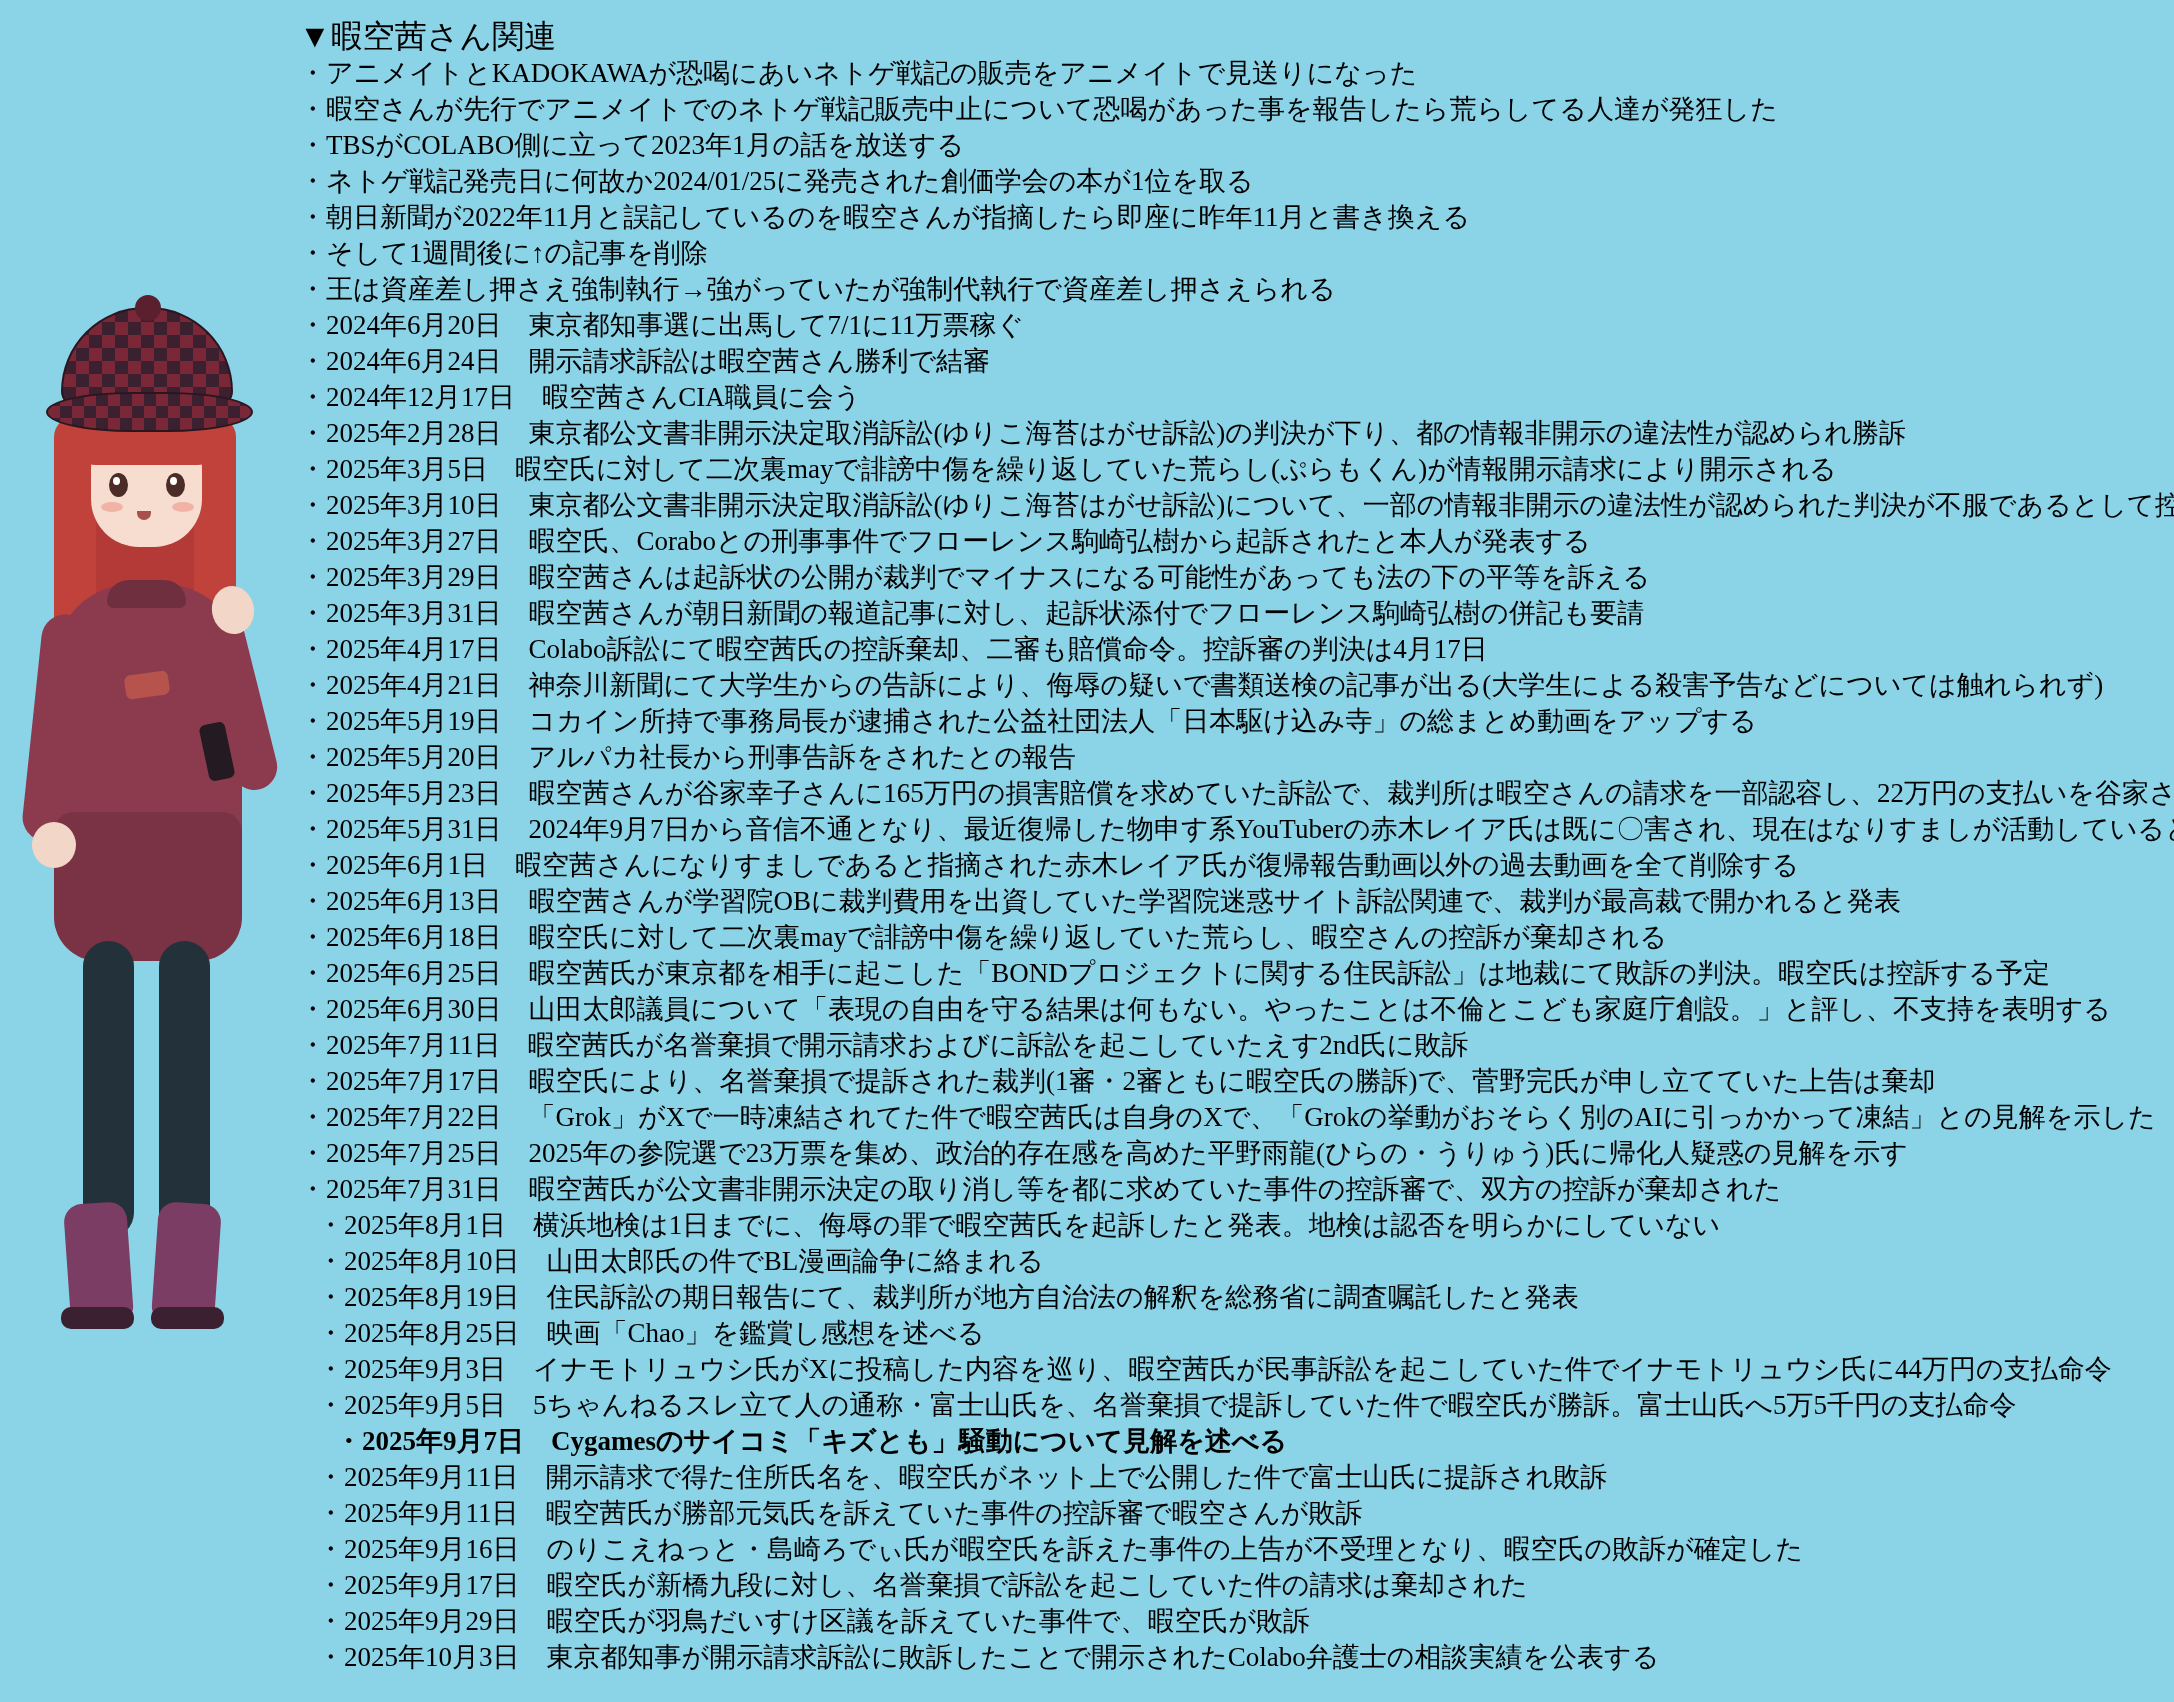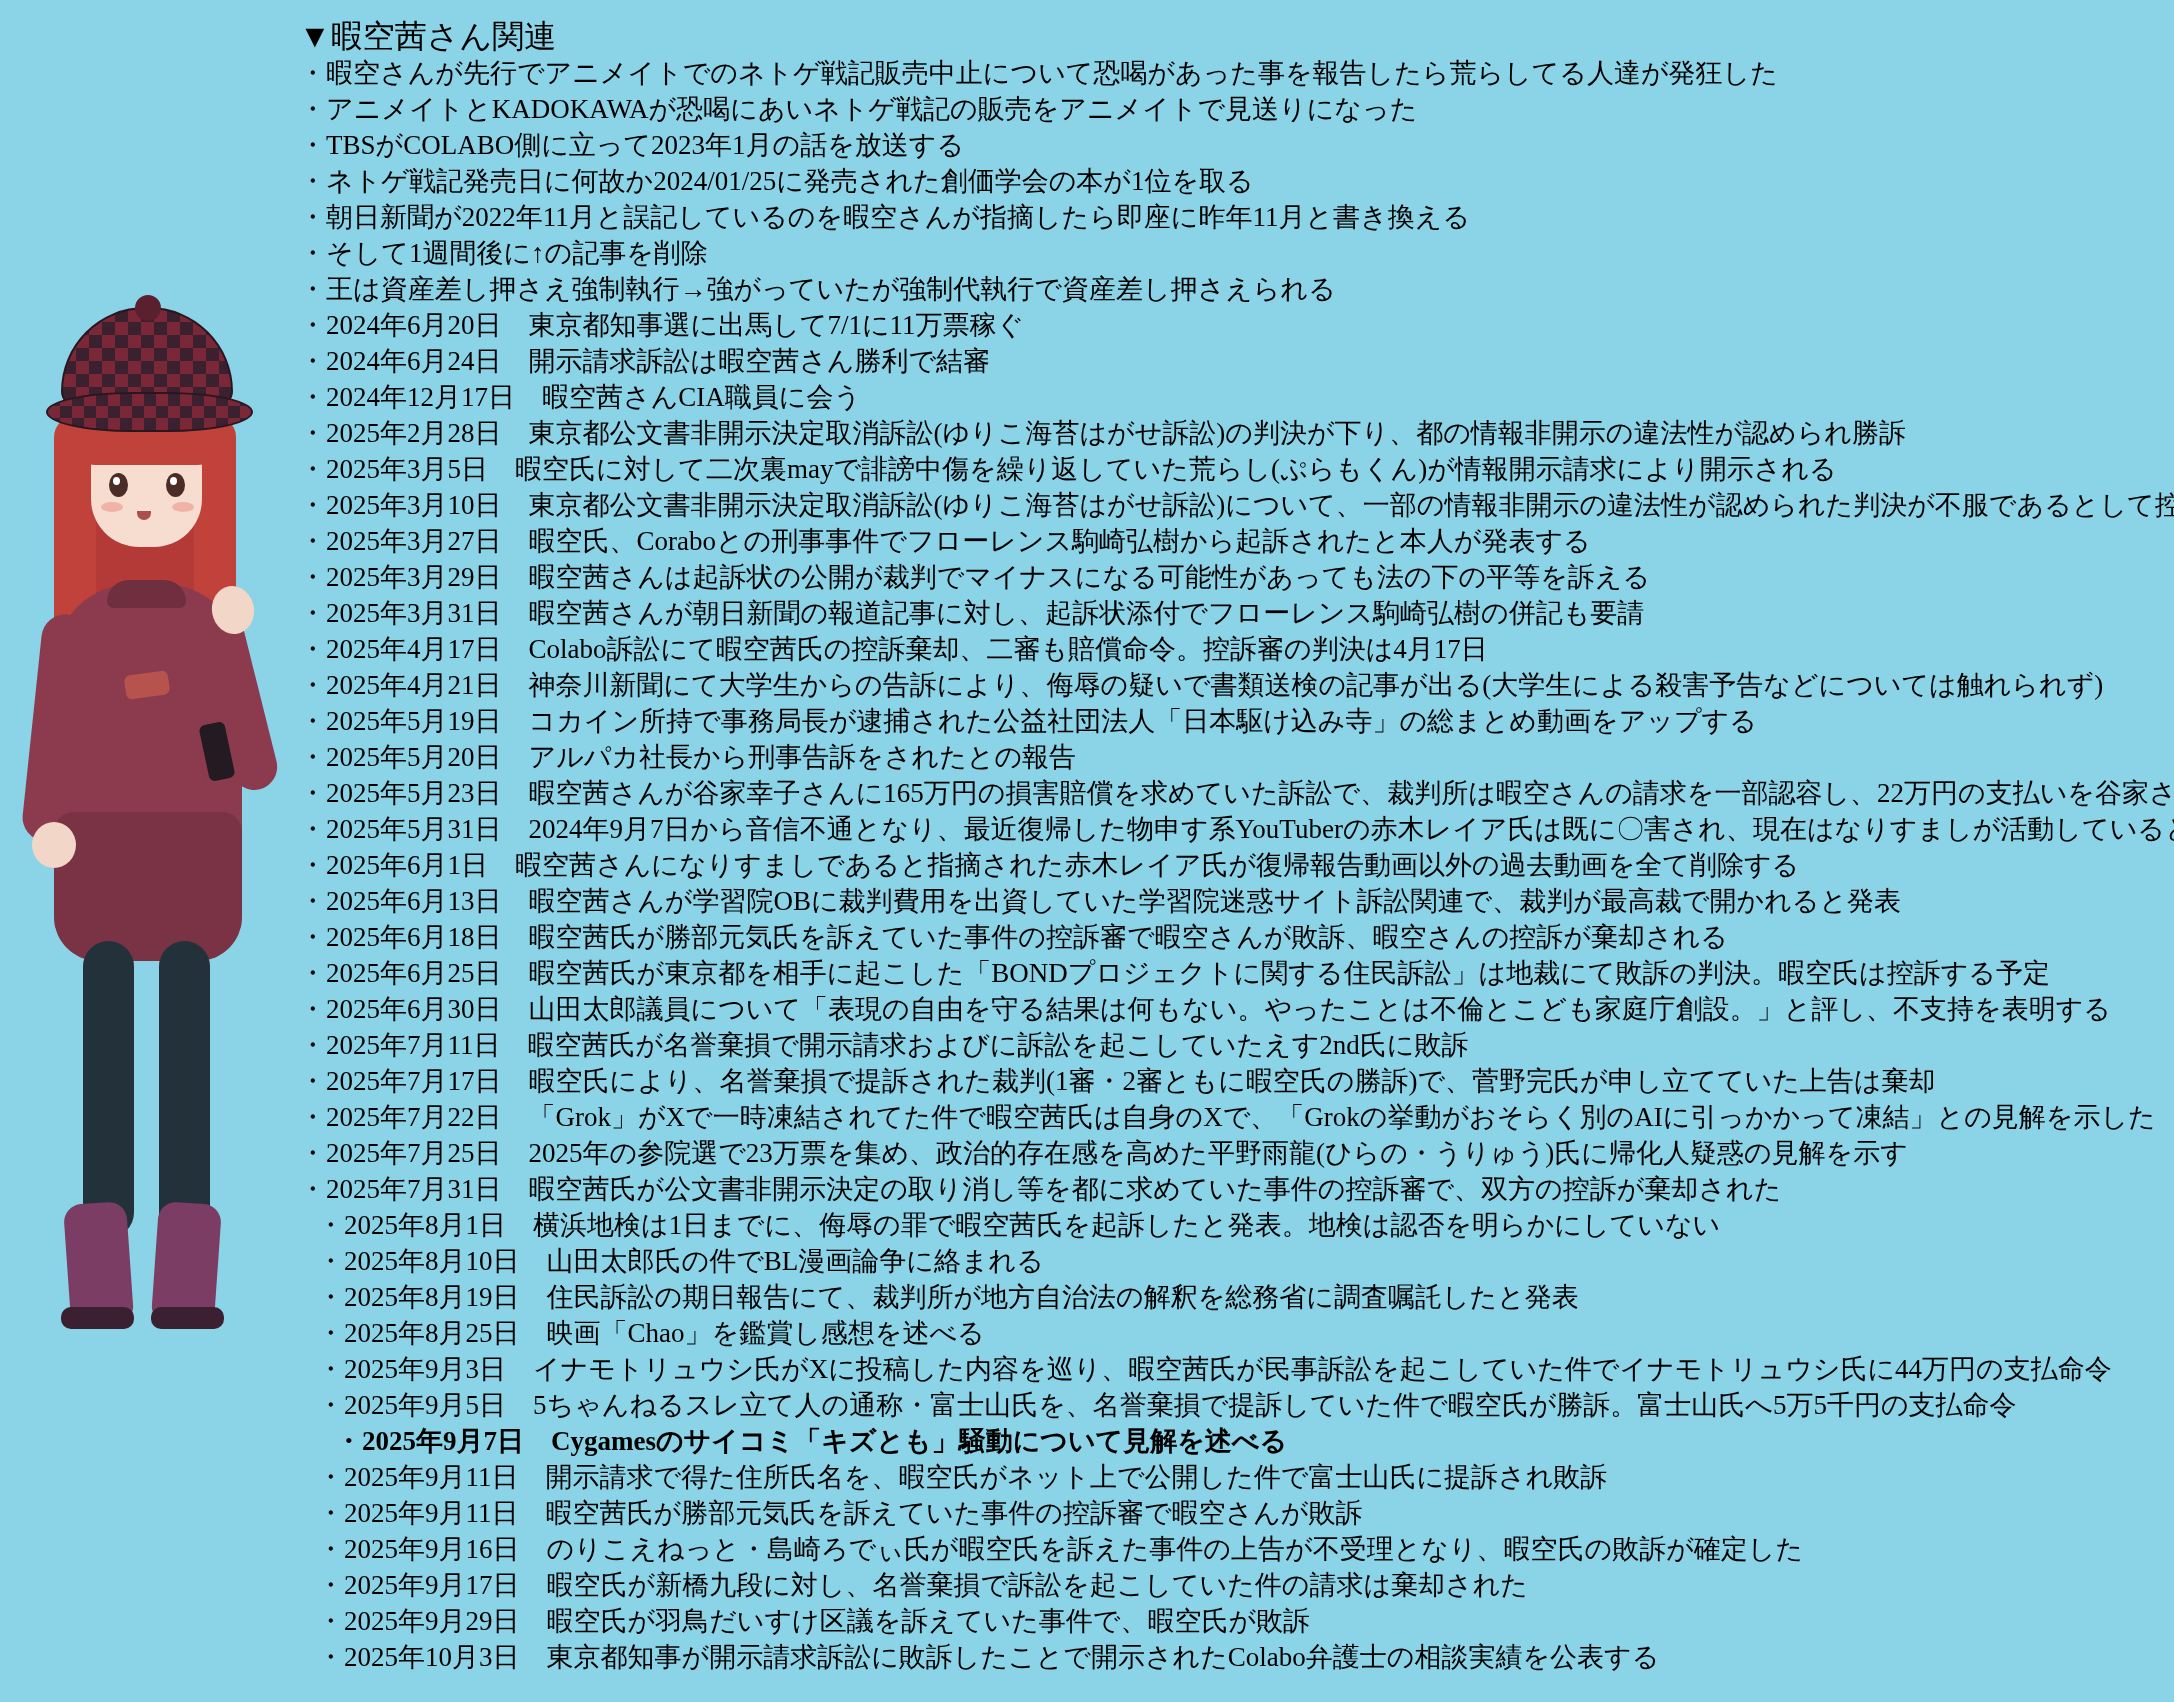--- a/index.html
+++ b/index.html
@@ -237,22 +237,22 @@
     <div class="ch-part mouth"></div>
 
     <div class="ch-part hat-dome"></div>
     <div class="ch-part hat-brim"></div>
     <div class="ch-part hat-tip"></div>
   </div>
 
   <div class="content">
     <div class="heading">▼暇空茜さん関連</div>
     <ul class="bullets">
+        <li><span class="bullet">・</span><span>アニメイトとKADOKAWAが恐喝にあいネトゲ戦記の販売をアニメイトで見送りになった</span></li>
         <li><span class="bullet">・</span><span>暇空さんが先行でアニメイトでのネトゲ戦記販売中止について恐喝があった事を報告したら荒らしてる人達が発狂した</span></li>
-        <li><span class="bullet">・</span><span>アニメイトとKADOKAWAが恐喝にあいネトゲ戦記の販売をアニメイトで見送りになった</span></li>
         <li><span class="bullet">・</span><span>TBSがCOLABO側に立って2023年1月の話を放送する</span></li>
         <li><span class="bullet">・</span><span>ネトゲ戦記発売日に何故か2024/01/25に発売された創価学会の本が1位を取る</span></li>
         <li><span class="bullet">・</span><span>朝日新聞が2022年11月と誤記しているのを暇空さんが指摘したら即座に昨年11月と書き換える</span></li>
         <li><span class="bullet">・</span><span>そして1週間後に↑の記事を削除</span></li>
         <li><span class="bullet">・</span><span>王は資産差し押さえ強制執行→強がっていたが強制代執行で資産差し押さえられる</span></li>
         <li><span class="bullet">・</span><span>2024年6月20日　東京都知事選に出馬して7/1に11万票稼ぐ</span></li>
         <li><span class="bullet">・</span><span>2024年6月24日　開示請求訴訟は暇空茜さん勝利で結審</span></li>
         <li><span class="bullet">・</span><span>2024年12月17日　暇空茜さんCIA職員に会う</span></li>
         <li><span class="bullet">・</span><span>2025年2月28日　東京都公文書非開示決定取消訴訟(ゆりこ海苔はがせ訴訟)の判決が下り、都の情報非開示の違法性が認められ勝訴</span></li>
         <li><span class="bullet">・</span><span>2025年3月5日　暇空氏に対して二次裏mayで誹謗中傷を繰り返していた荒らし(ぷらもくん)が情報開示請求により開示される</span></li>
@@ -261,21 +261,21 @@
         <li><span class="bullet">・</span><span>2025年3月29日　暇空茜さんは起訴状の公開が裁判でマイナスになる可能性があっても法の下の平等を訴える</span></li>
         <li><span class="bullet">・</span><span>2025年3月31日　暇空茜さんが朝日新聞の報道記事に対し、起訴状添付でフローレンス駒崎弘樹の併記も要請</span></li>
         <li><span class="bullet">・</span><span>2025年4月17日　Colabo訴訟にて暇空茜氏の控訴棄却、二審も賠償命令。控訴審の判決は4月17日</span></li>
         <li><span class="bullet">・</span><span>2025年4月21日　神奈川新聞にて大学生からの告訴により、侮辱の疑いで書類送検の記事が出る(大学生による殺害予告などについては触れられず)</span></li>
         <li><span class="bullet">・</span><span>2025年5月19日　コカイン所持で事務局長が逮捕された公益社団法人「日本駆け込み寺」の総まとめ動画をアップする</span></li>
         <li><span class="bullet">・</span><span>2025年5月20日　アルパカ社長から刑事告訴をされたとの報告</span></li>
         <li><span class="bullet">・</span><span>2025年5月23日　暇空茜さんが谷家幸子さんに165万円の損害賠償を求めていた訴訟で、裁判所は暇空さんの請求を一部認容し、22万円の支払いを谷家さんに命じた</span></li>
         <li><span class="bullet">・</span><span>2025年5月31日　2024年9月7日から音信不通となり、最近復帰した物申す系YouTuberの赤木レイア氏は既に〇害され、現在はなりすましが活動していると指摘</span></li>
         <li><span class="bullet">・</span><span>2025年6月1日　暇空茜さんになりすましであると指摘された赤木レイア氏が復帰報告動画以外の過去動画を全て削除する</span></li>
         <li><span class="bullet">・</span><span>2025年6月13日　暇空茜さんが学習院OBに裁判費用を出資していた学習院迷惑サイト訴訟関連で、裁判が最高裁で開かれると発表</span></li>
-        <li><span class="bullet">・</span><span>2025年6月18日　暇空茜氏が勝部元気氏を訴えていた事件の控訴審で暇空さんが敗訴、暇空さんの控訴が棄却される</span></li>
+        <li><span class="bullet">・</span><span>2025年6月18日　暇空氏に対して二次裏mayで誹謗中傷を繰り返していた荒らし、暇空さんの控訴が棄却される</span></li>
         <li><span class="bullet">・</span><span>2025年6月25日　暇空茜氏が東京都を相手に起こした「BONDプロジェクトに関する住民訴訟」は地裁にて敗訴の判決。暇空氏は控訴する予定</span></li>
         <li><span class="bullet">・</span><span>2025年6月30日　山田太郎議員について「表現の自由を守る結果は何もない。やったことは不倫とこども家庭庁創設。」と評し、不支持を表明する</span></li>
         <li><span class="bullet">・</span><span>2025年7月11日　暇空茜氏が名誉棄損で開示請求およびに訴訟を起こしていたえす2nd氏に敗訴</span></li>
         <li><span class="bullet">・</span><span>2025年7月17日　暇空氏により、名誉棄損で提訴された裁判(1審・2審ともに暇空氏の勝訴)で、菅野完氏が申し立てていた上告は棄却</span></li>
         <li><span class="bullet">・</span><span>2025年7月22日　「Grok」がXで一時凍結されてた件で暇空茜氏は自身のXで、「Grokの挙動がおそらく別のAIに引っかかって凍結」との見解を示した</span></li>
         <li><span class="bullet">・</span><span>2025年7月25日　2025年の参院選で23万票を集め、政治的存在感を高めた平野雨龍(ひらの・うりゅう)氏に帰化人疑惑の見解を示す</span></li>
         <li><span class="bullet">・</span><span>2025年7月31日　暇空茜氏が公文書非開示決定の取り消し等を都に求めていた事件の控訴審で、双方の控訴が棄却された</span></li>
         <li style="padding-left: 18px;"><span class="bullet">・</span><span>2025年8月1日　横浜地検は1日までに、侮辱の罪で暇空茜氏を起訴したと発表。地検は認否を明らかにしていない</span></li>
         <li style="padding-left: 18px;"><span class="bullet">・</span><span>2025年8月10日　山田太郎氏の件でBL漫画論争に絡まれる</span></li>
         <li style="padding-left: 18px;"><span class="bullet">・</span><span>2025年8月19日　住民訴訟の期日報告にて、裁判所が地方自治法の解釈を総務省に調査嘱託したと発表</span></li>

